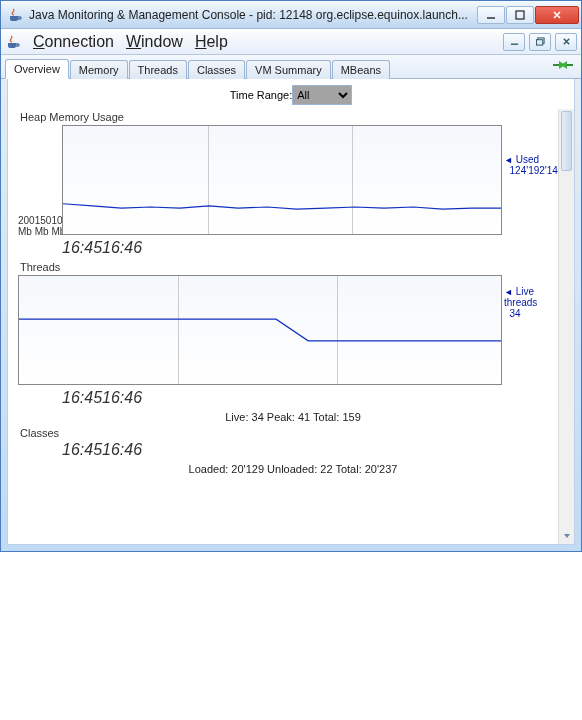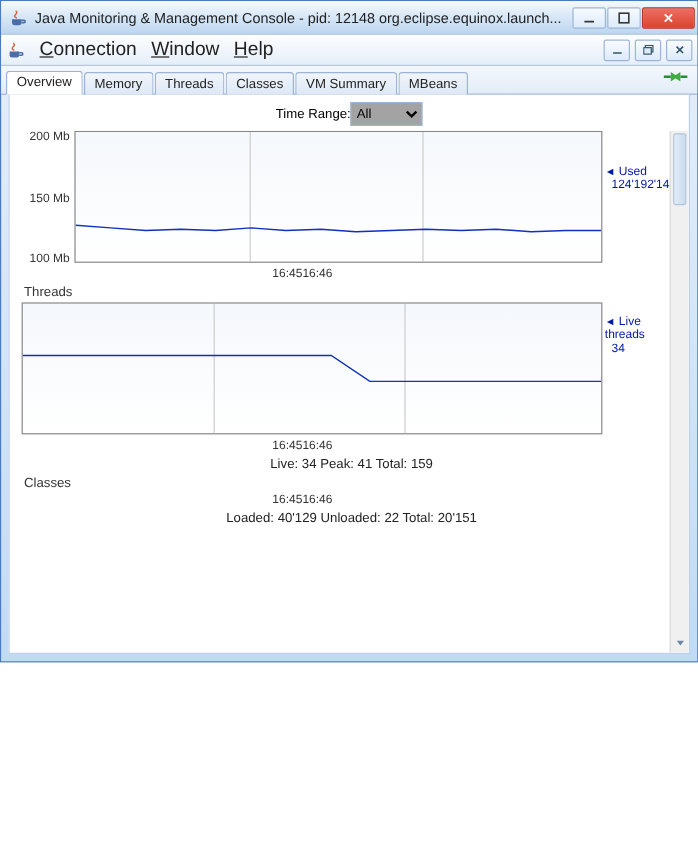--- a/index.html
+++ b/index.html
@@ -88,36 +88,36 @@
   background: linear-gradient(to right,#e2ecf8,#c9daec);
   border:1px solid #b0c4dc; border-radius:2px;}
 .scroll-arrow{position:absolute; left:0;right:0;height:16px;display:flex;align-items:center;justify-content:center;}
 .scroll-arrow.up{top:0;} .scroll-arrow.down{bottom:0;}
 .scroll-arrow svg{width:8px;height:8px;}
 
 .chart-block { margin-bottom:4px; }
 .chart-title { font-size:11px; color:#333; margin:2px 0 2px 2px;}
 .plot-wrapper { display:flex; align-items:flex-start; }
 .y-axis {
-  width:44px; display:flex; flex-direction:column; justify-content:space-between;
+  width:44px; display:flex; flex-direction:row; justify-content:flex-start;
   align-items:flex-end; font-size:10px; color:#333; padding-right:4px;
 }
 .plot-area {
   flex:1; height:110px; border:1px solid #888; position:relative;
   background:
     linear-gradient(to bottom, rgba(245,248,252,1), rgba(255,255,255,1));
 }
 .plot-area .grid-v { position:absolute; top:0; bottom:0; width:1px; background:#ccc;}
 .plot-area svg.line { position:absolute; inset:0; width:100%; height:100%; }
 .annotation {
   width:66px; font-size:10px; color:#0018a8; padding-left:2px;
   display:flex; flex-direction:column; align-items:flex-start;
 }
 .annotation .marker{color:#0018a8; font-size:9px;}
-.x-axis { display:flex; margin-left:44px; justify-content:center; font-size:10px; color:#333; margin-top:2px;}
+.x-axis { display:flex; margin-left:44px; justify-content:flex-start; font-size:16px; color:#333; margin-top:2px;font-style:italic;}
 .stats-row { text-align:center; font-size:11px; color:#222; margin-top:4px;}
 
 
 .java-icon svg { width:16px; height:16px; }
 </style>
 </head>
 <body>
 
 <div class="window">
 
@@ -201,20 +201,21 @@
     <div class="time-range-row">
       <span>Time Range:</span>
       <select>
         <option>All</option>
       </select>
     </div>
 
     <div class="charts-area" id="charts-area">
 
       <div class="chart-block">
+          <div class="chart-title">Heap Memory Usage</div>
           <div class="plot-wrapper">
             <div class="y-axis" style="height: 112px;">
               <span>200 Mb</span>
               <span>150 Mb</span>
               <span>100 Mb</span>
             </div>
             <div class="plot-area">
               <div class="grid-v" style="left: 33%;"></div>
               <div class="grid-v" style="left: 66%;"></div>
               <svg class="line" viewBox="0 0 100 100" preserveAspectRatio="none">
@@ -249,21 +250,21 @@
             <span>16:46</span>
           </div>
           <div class="stats-row">Live: 34    Peak: 41    Total: 159</div>
         </div>
         <div class="chart-block">
           <div class="chart-title">Classes</div>
           <div class="x-axis" style="width: 380px;">
             <span>16:45</span>
             <span>16:46</span>
           </div>
-          <div class="stats-row">Loaded: 40'129    Unloaded: 22    Total: 20'151</div>
+          <div class="stats-row">Loaded: 20'129    Unloaded: 22    Total: 20'237</div>
         </div>
         <div class="scrollbar">
         <div class="scroll-arrow up">
             <svg viewBox="0 0 8 8">
               <path d="M1 6 L4 2 L7 6 z" fill="#6b85a3"></path>
             </svg>
           </div>
         <div class="scroll-thumb"></div>
         <div class="scroll-arrow down">
             <svg viewBox="0 0 8 8">

